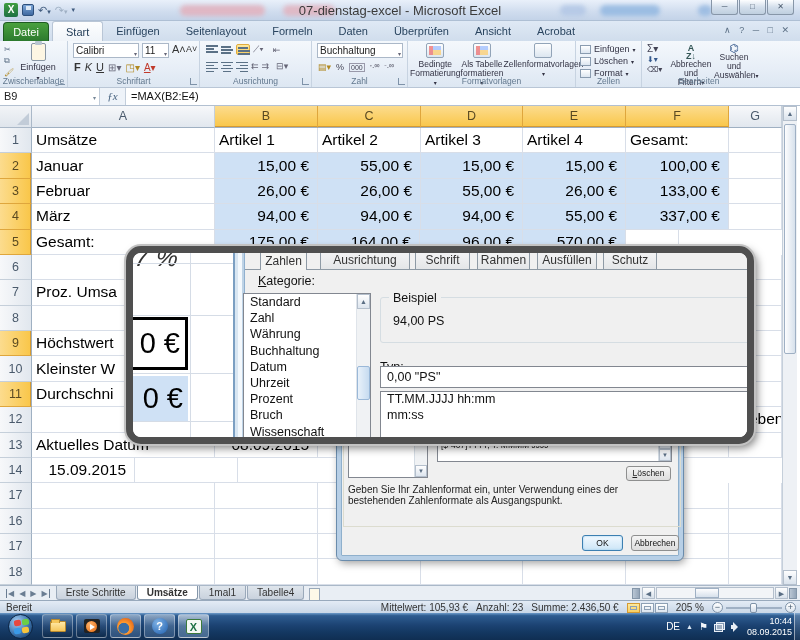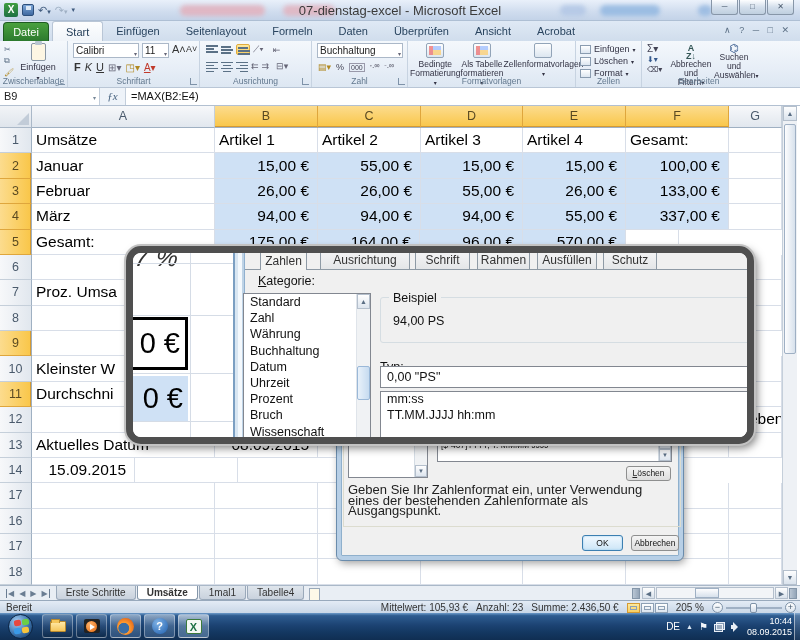--- a/index.html
+++ b/index.html
@@ -162,21 +162,21 @@
     background:#f0f0f0;border:4px solid #b7cfe6;outline:1px solid #6a8cac;border-radius:5px;
     box-shadow:inset 0 0 0 1px #8fb0cc,2px 3px 8px rgba(0,0,0,.4);}
   .dlg-kat{position:absolute;left:7px;top:0;width:80px;height:124px;background:#fff;border:1px solid #828790;border-top:none;}
   .dlg-kat .sb{position:absolute;right:0;bottom:0;width:13px;height:100%;border-left:1px solid #d4dce4;background:#f0f2f4;}
   .sb-btn{position:absolute;left:0;width:12px;height:12px;background:linear-gradient(#fefefe,#dde5ee);border:1px solid #b4bfcc;
     font-size:6px;color:#5a6e84;text-align:center;line-height:11px;}
   .dlg-list{position:absolute;left:96px;top:0;width:235px;height:108px;background:#fff;border:1px solid #828790;border-top:none;font-size:8.5px;color:#111;}
   .dlg-item{position:absolute;left:3px;right:16px;height:10px;line-height:10px;white-space:nowrap;overflow:hidden;}
   .dlg-del{position:absolute;left:285px;top:112px;width:45px;height:15px;font-size:8.5px;text-align:center;line-height:13px;color:#222;
     border:1px solid #8e8f8f;border-radius:3px;background:linear-gradient(#f5f5f5,#dddddd);}
-  .dlg-desc{position:absolute;left:7px;top:131px;width:300px;font-size:13px;color:#222;line-height:10.5px;}
+  .dlg-desc{position:absolute;left:7px;top:131px;width:300px;font-size:10px;color:#222;line-height:10.5px;}
   .tabpage-border{position:absolute;left:2px;top:-40px;width:338px;height:213px;border:1px solid #dcdccf;border-top:none;}
   .dlg-ok{position:absolute;left:241px;top:181px;width:41px;height:16px;font-size:8.5px;text-align:center;line-height:14px;color:#111;
     border:1px solid #3c7fb1;border-radius:3px;background:linear-gradient(#f2f9ff,#cde6f7);box-shadow:inset 0 0 2px #8fc6ec;}
   .dlg-cancel{position:absolute;left:290px;top:181px;width:48px;height:16px;font-size:8.5px;text-align:center;line-height:14px;color:#111;
     border:1px solid #8e8f8f;border-radius:3px;background:linear-gradient(#f5f5f5,#dddddd);}
   .u{text-decoration:underline;}
 
   
   .magnifier{position:absolute;left:126px;top:246px;width:628px;height:198px;z-index:9;
     border:7px solid #4f4f4f;border-radius:15px;background:#fff;
@@ -507,20 +507,21 @@
         <div class="cell" style="width: 183px;"></div>
         <div class="cell" style="width: 103px;"></div>
         <div class="cell" style="width: 103px;"></div>
         <div class="cell" style="width: 102px;"></div>
         <div class="cell" style="width: 103px;"></div>
         <div class="cell" style="width: 103px;"></div>
         <div class="cell" style="width: 53px;"></div>
       </div>
       <div class="grow">
         <div class="rowhdr sel">9</div>
+        <div class="cell" style="width: 183px;">Höchstwert</div>
         <div class="cell" style="width: 103px;"></div>
         <div class="cell" style="width: 103px;"></div>
         <div class="cell" style="width: 102px;"></div>
         <div class="cell" style="width: 103px;"></div>
         <div class="cell" style="width: 103px;"></div>
         <div class="cell" style="width: 53px;"></div>
       </div>
       <div class="grow">
         <div class="rowhdr">10</div>
         <div class="cell" style="width: 183px;">Kleinster W</div>
@@ -677,22 +678,22 @@
             <div class="mkitem">Bruch</div>
             <div class="mkitem">Wissenschaft</div>
           </div>
         <div class="mag-beispiel">
           <span class="cap">Beispiel</span>
           <span class="val">94,00 PS</span>
         </div>
         <div class="mag-typlabel"><span class="u">T</span><span id="typ-rest">yp:</span></div>
         <div class="mag-typfield">0,00 "PS"</div>
         <div class="mag-fmtlist" id="mag-fmt-list">
+            <div class="mfitem">TT.MM.JJJJ hh:mm</div>
             <div class="mfitem">mm:ss</div>
-            <div class="mfitem">TT.MM.JJJJ hh:mm</div>
           </div>
       </div>
     </div>
   </div>
 
   <div class="sheetrow">
     <div class="navbtns">
       <span style="border-left:1px solid #6a7d92;padding-left:1px;">◀</span>
       <span>◀</span>
       <span>▶</span>

